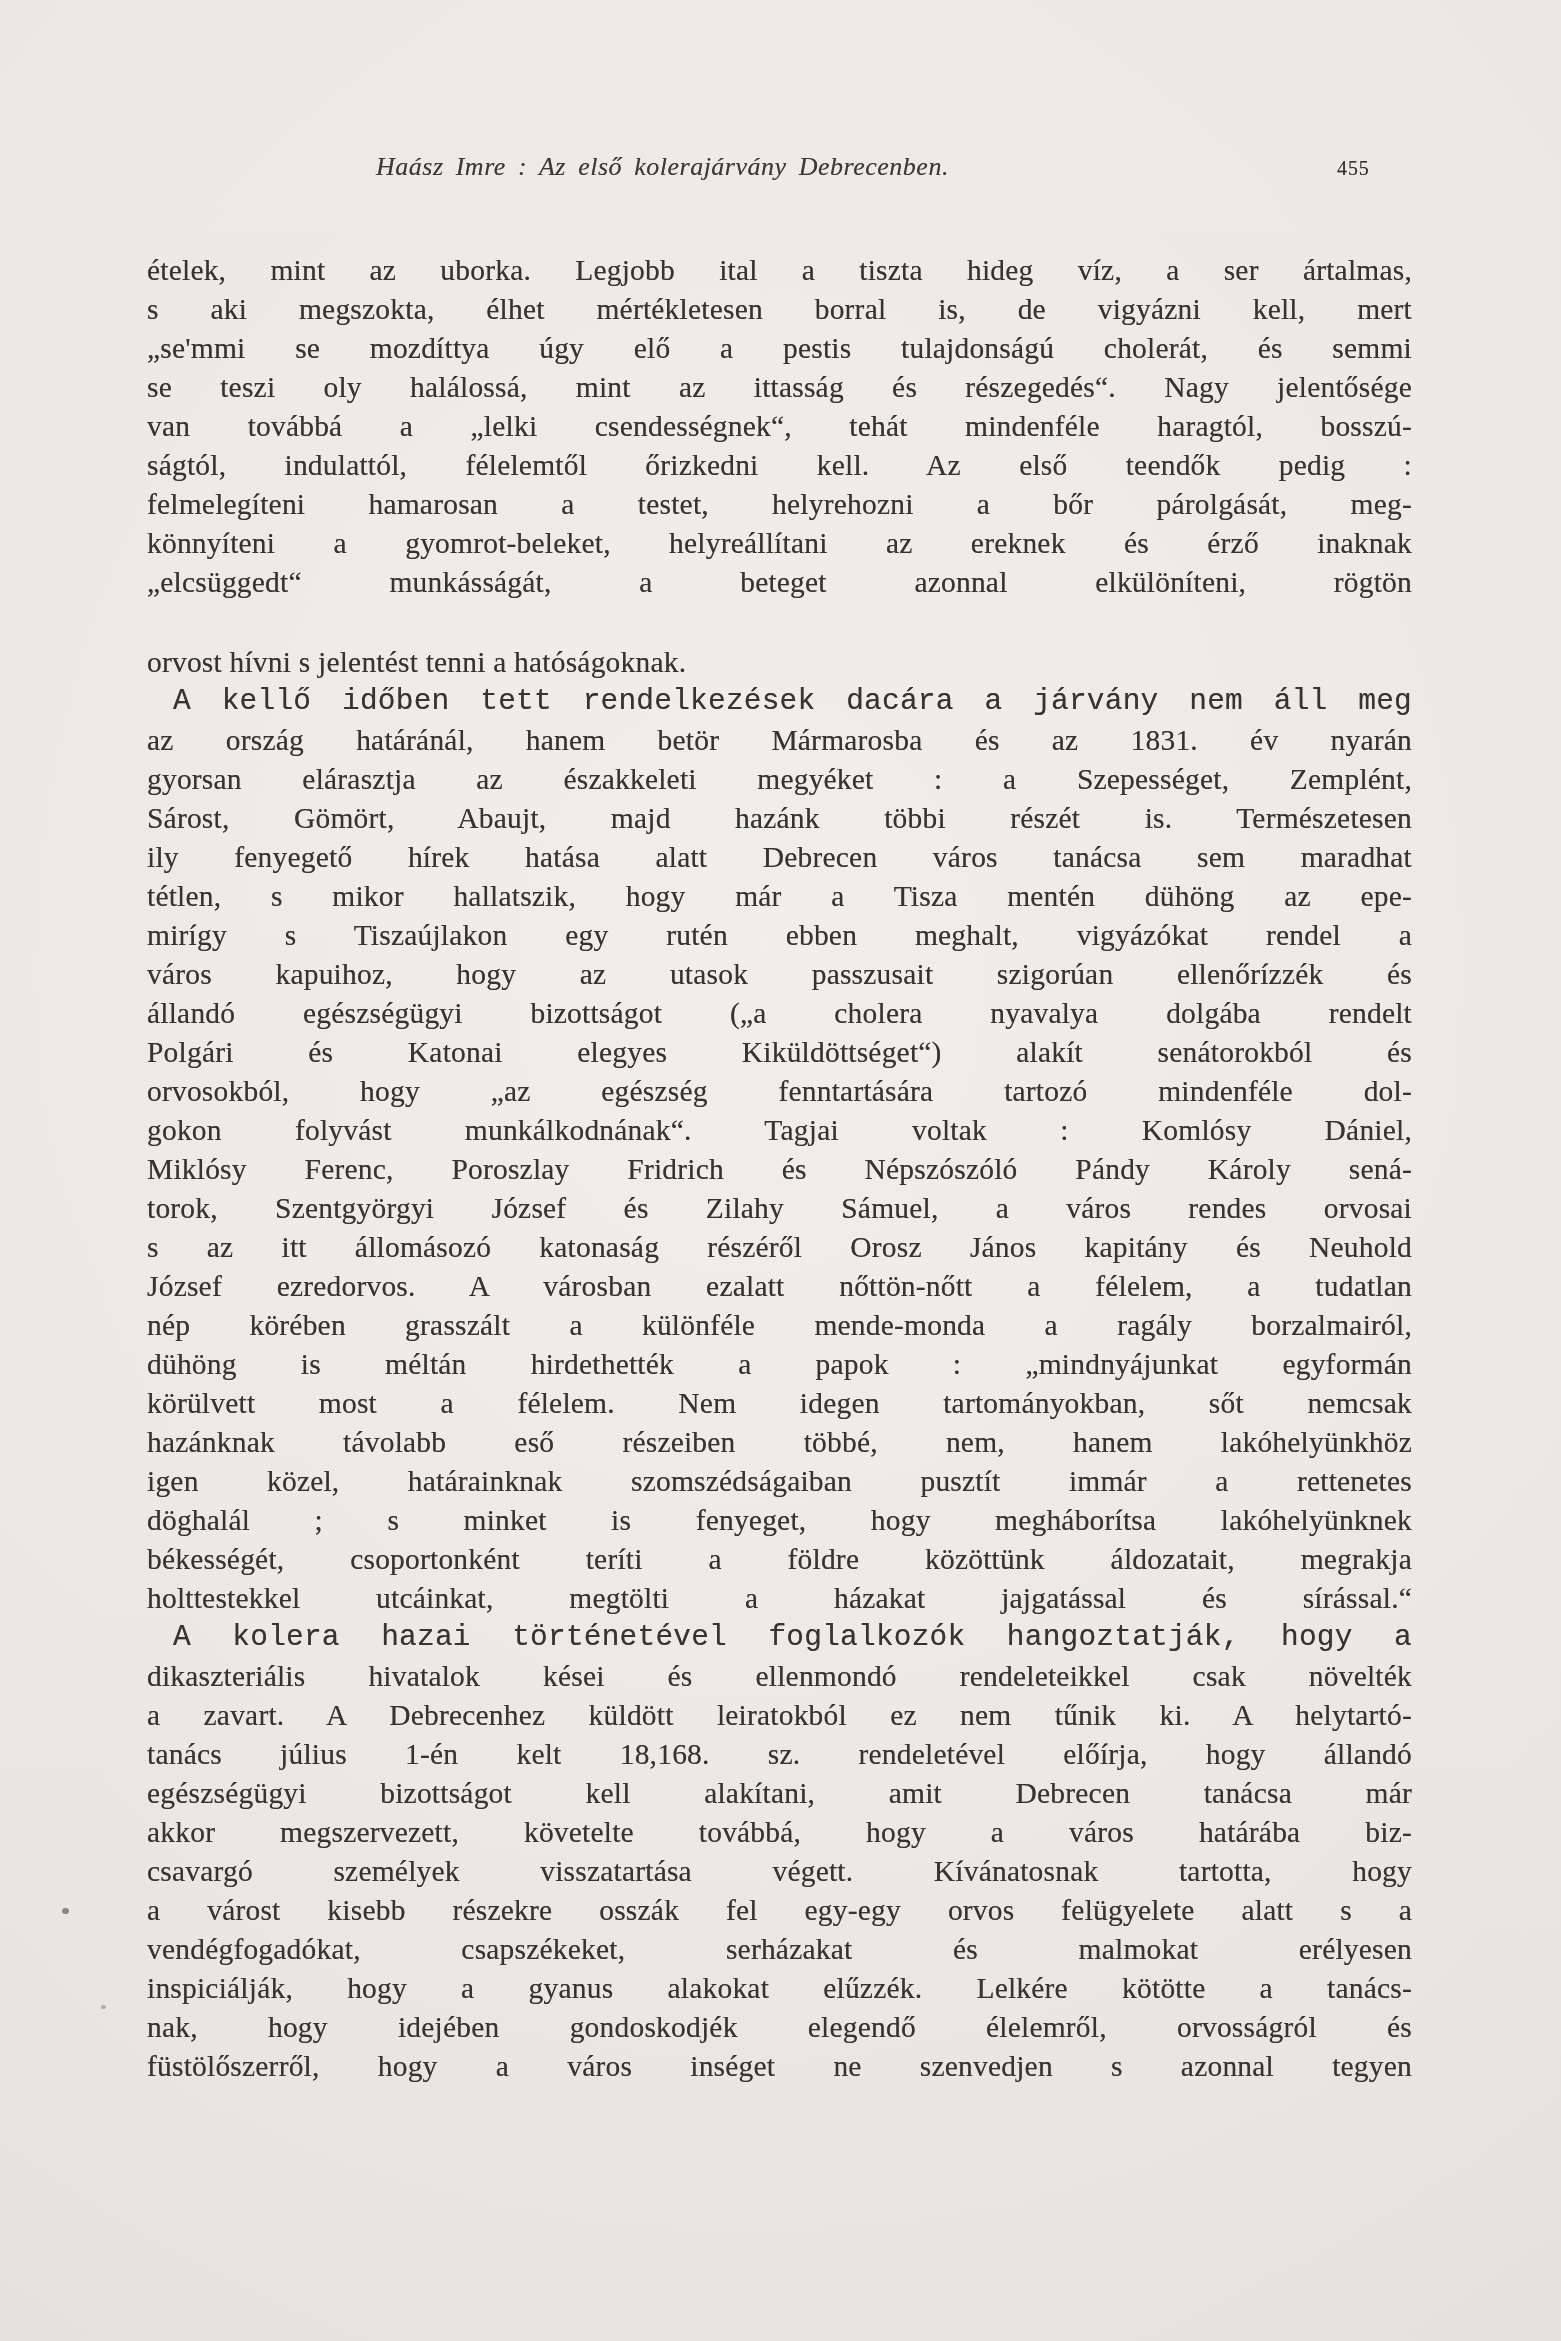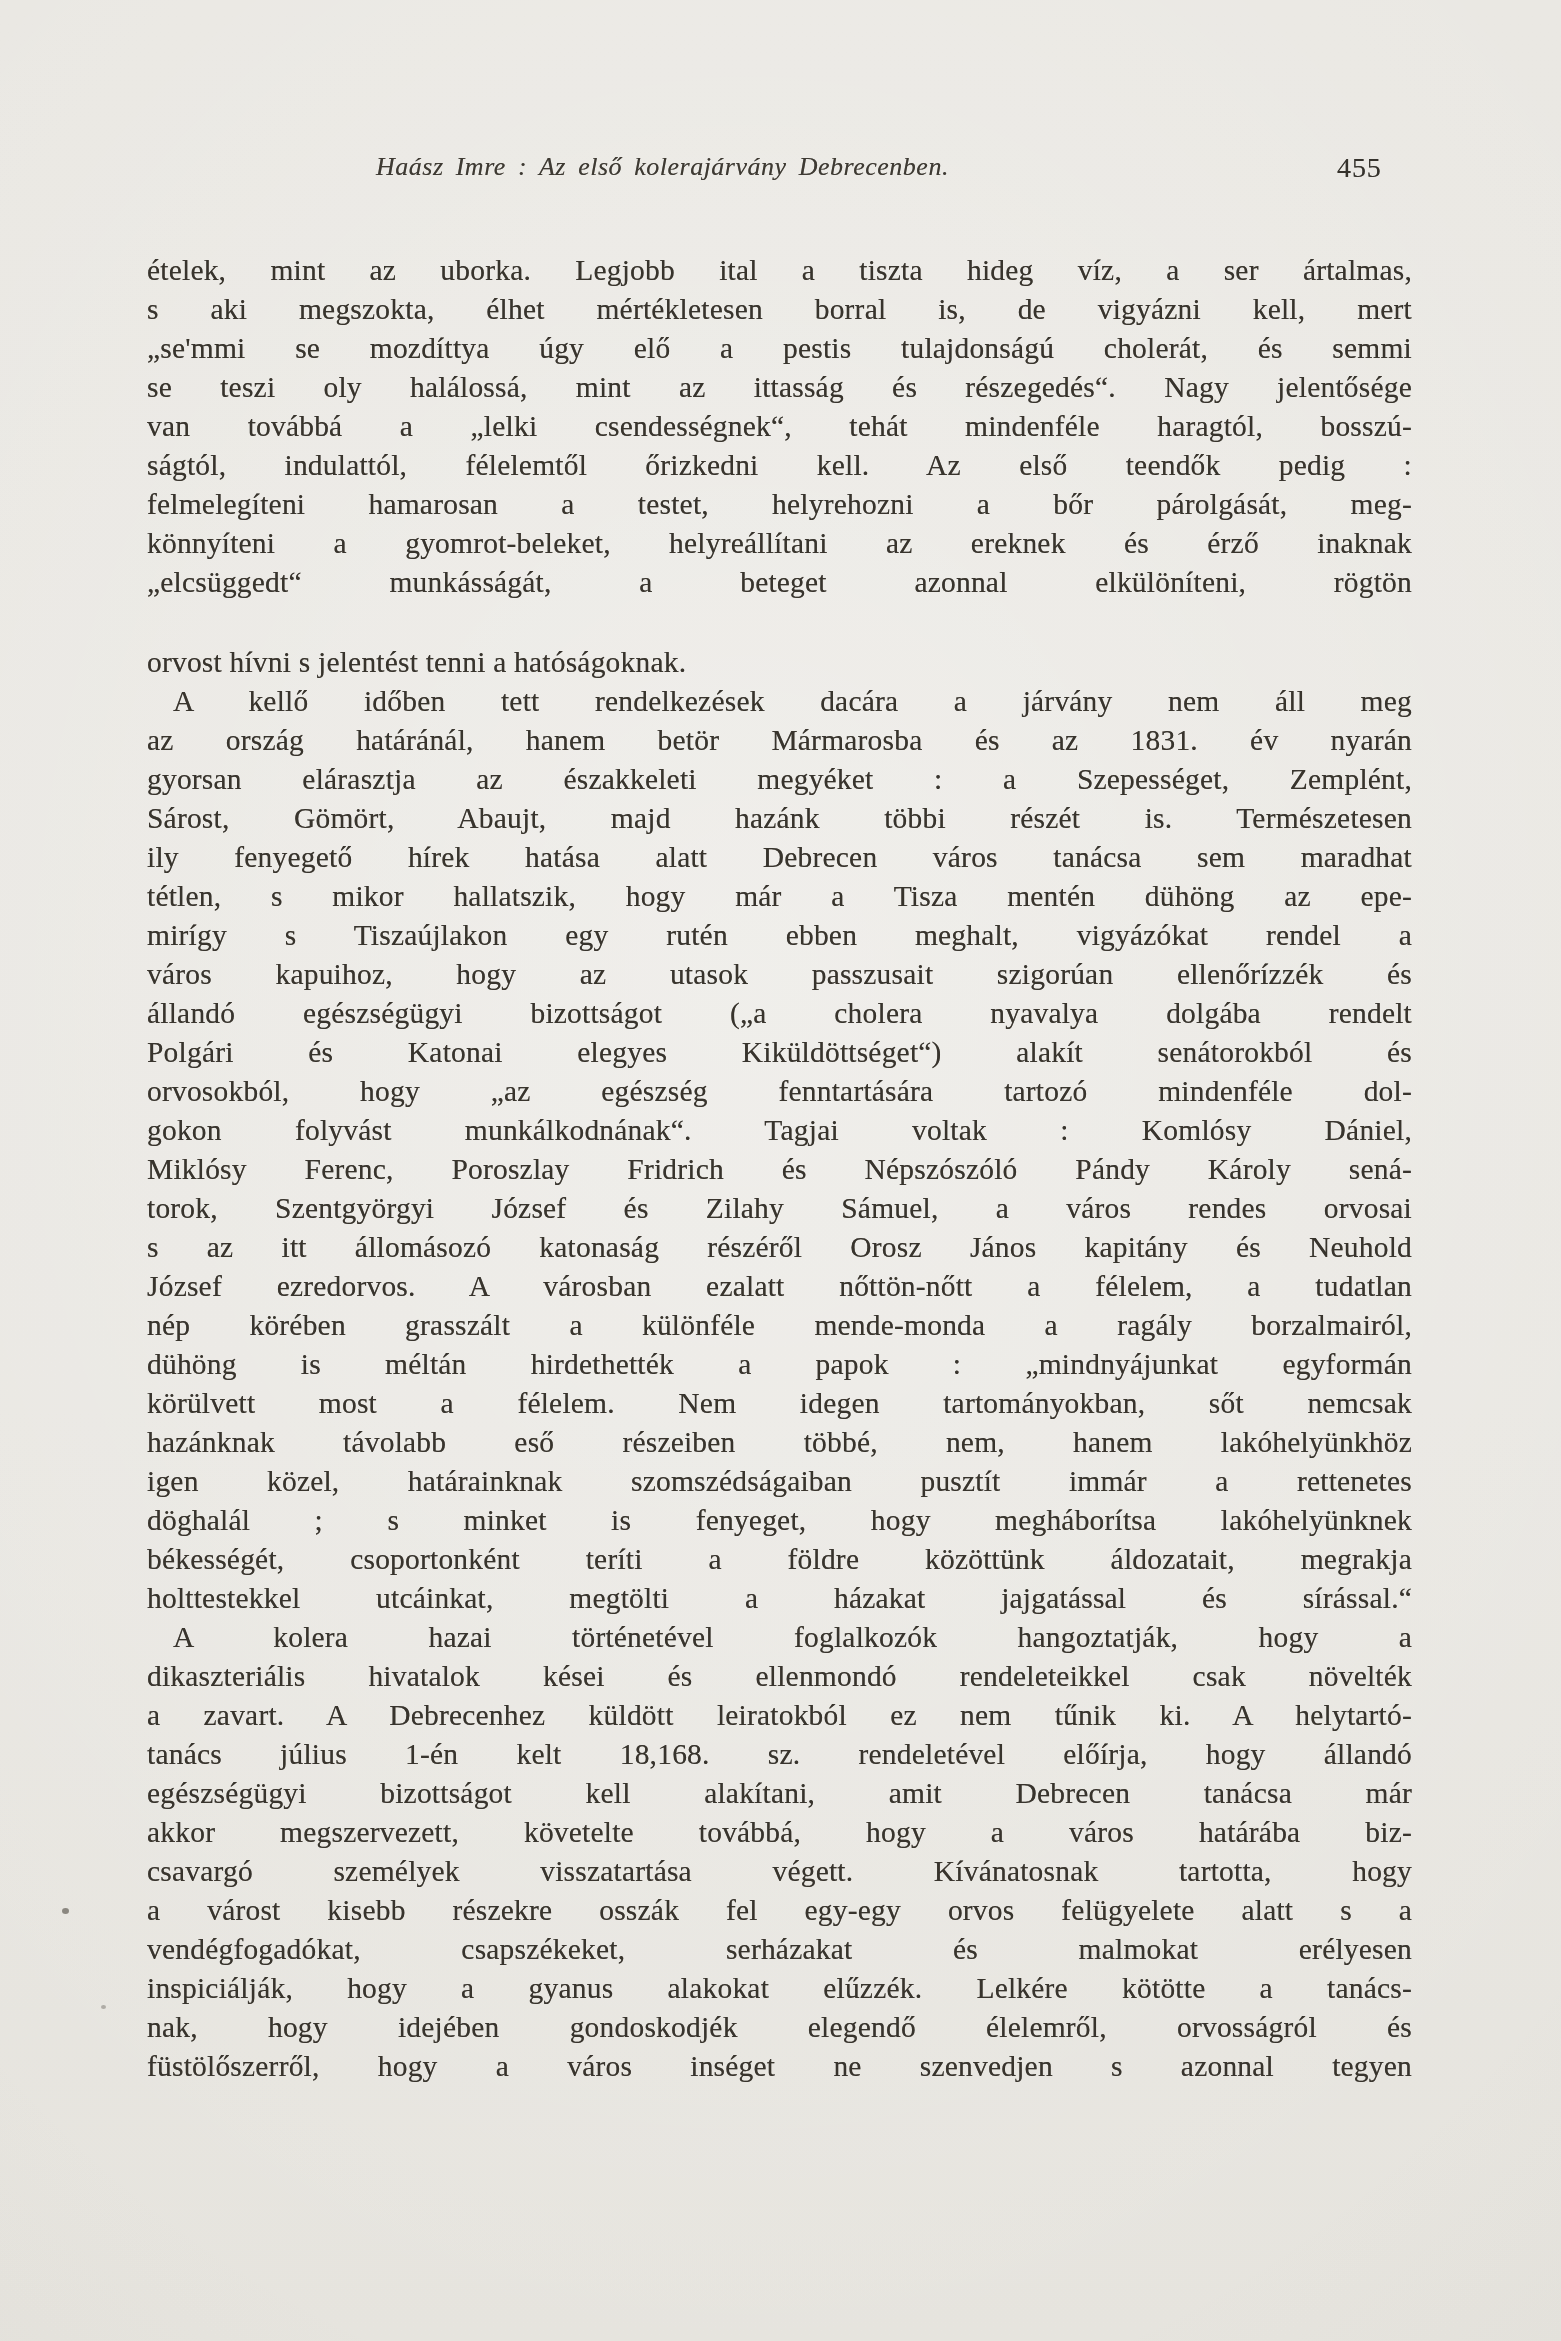--- a/index.html
+++ b/index.html
@@ -38,21 +38,21 @@
     color: #3e3a33;
     letter-spacing: 0.5px;
     word-spacing: 5.2px;
     white-space: nowrap;
     text-shadow: 0 0 0.5px rgba(62,58,51,0.55);
   }
   .page-number {
     position: absolute;
     left: 1337px;
     top: 1.7px;
-    font-size: 28px;
+    font-size: 20px;
     line-height: 40px;
     color: #35322c;
     letter-spacing: 0.9px;
     text-shadow: 0 0 0.5px rgba(53,50,44,0.55);
     text-align: right;
   }
   .text-block {
     position: absolute;
     left: 147px;
     top: 251px;
@@ -68,20 +68,21 @@
     white-space: normal;
     letter-spacing: 0.2px;
     text-shadow: 0 0 0.6px rgba(56,52,45,0.60);
   }
   .line.end {
     text-align-last: left;
     margin-top: 41px;
   }
   .line.indent {
     text-indent: 26px;
+    font-family: Liberation Mono, monospace;
   }
   .speck {
     position: absolute;
     border-radius: 50%;
     background: #6b675f;
   }
   .speck-1 {
     left: 62px;
     top: 1908px;
     width: 7px;

